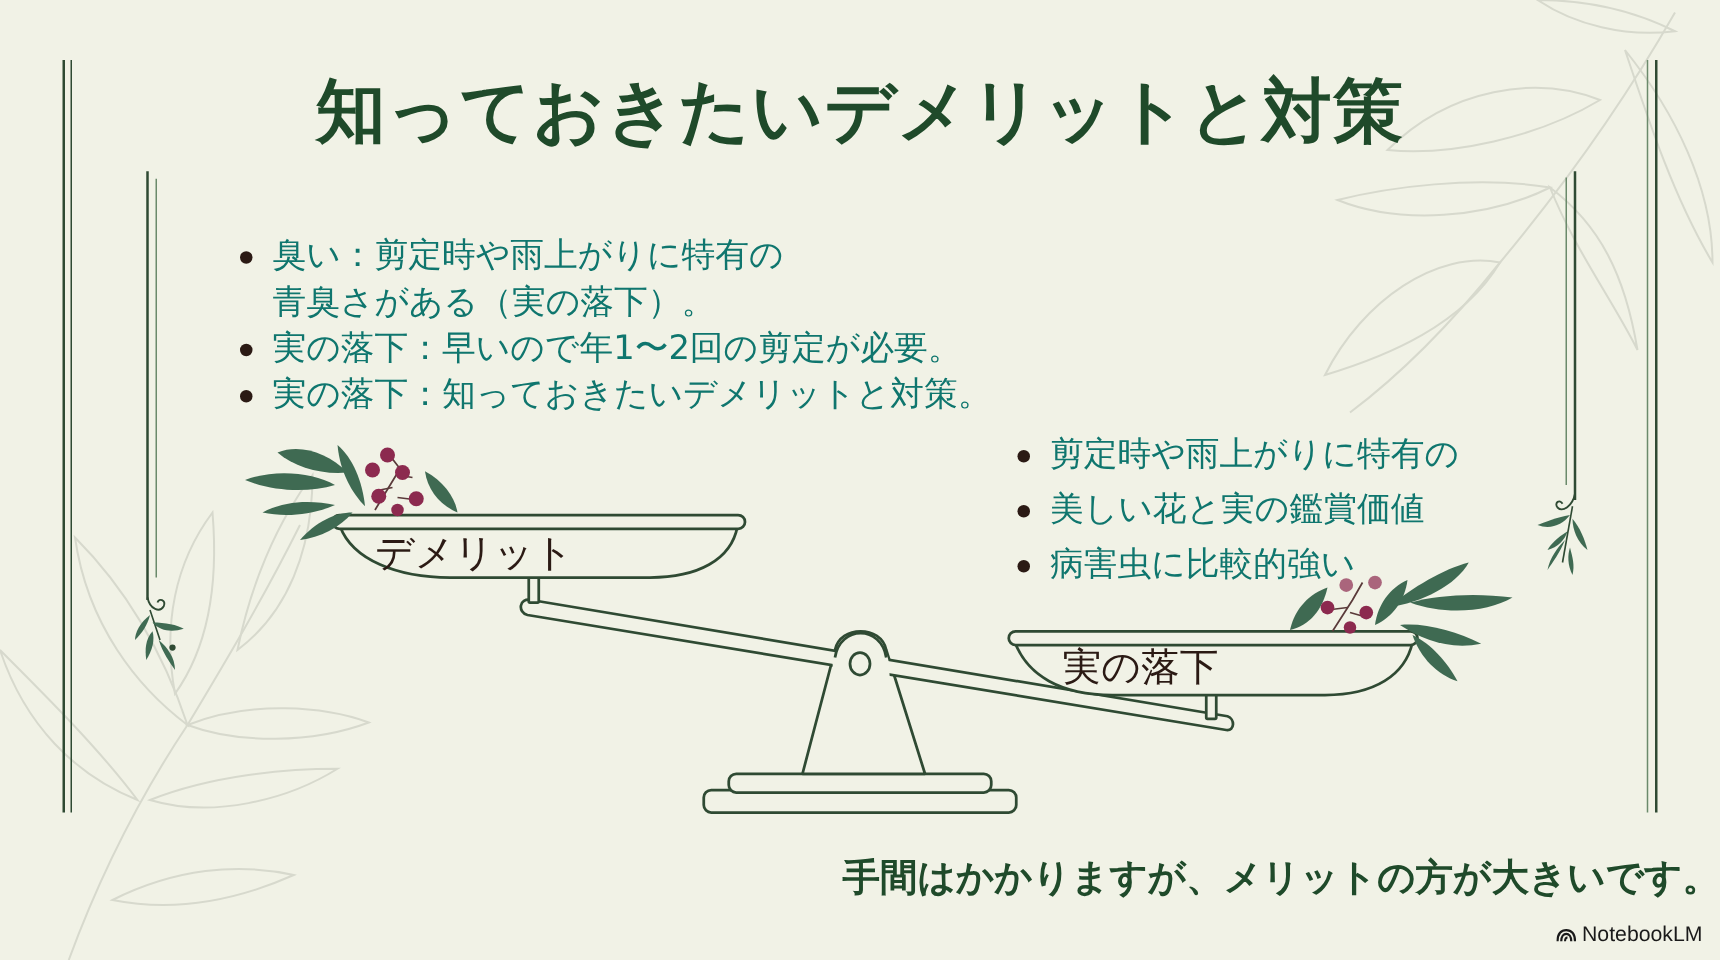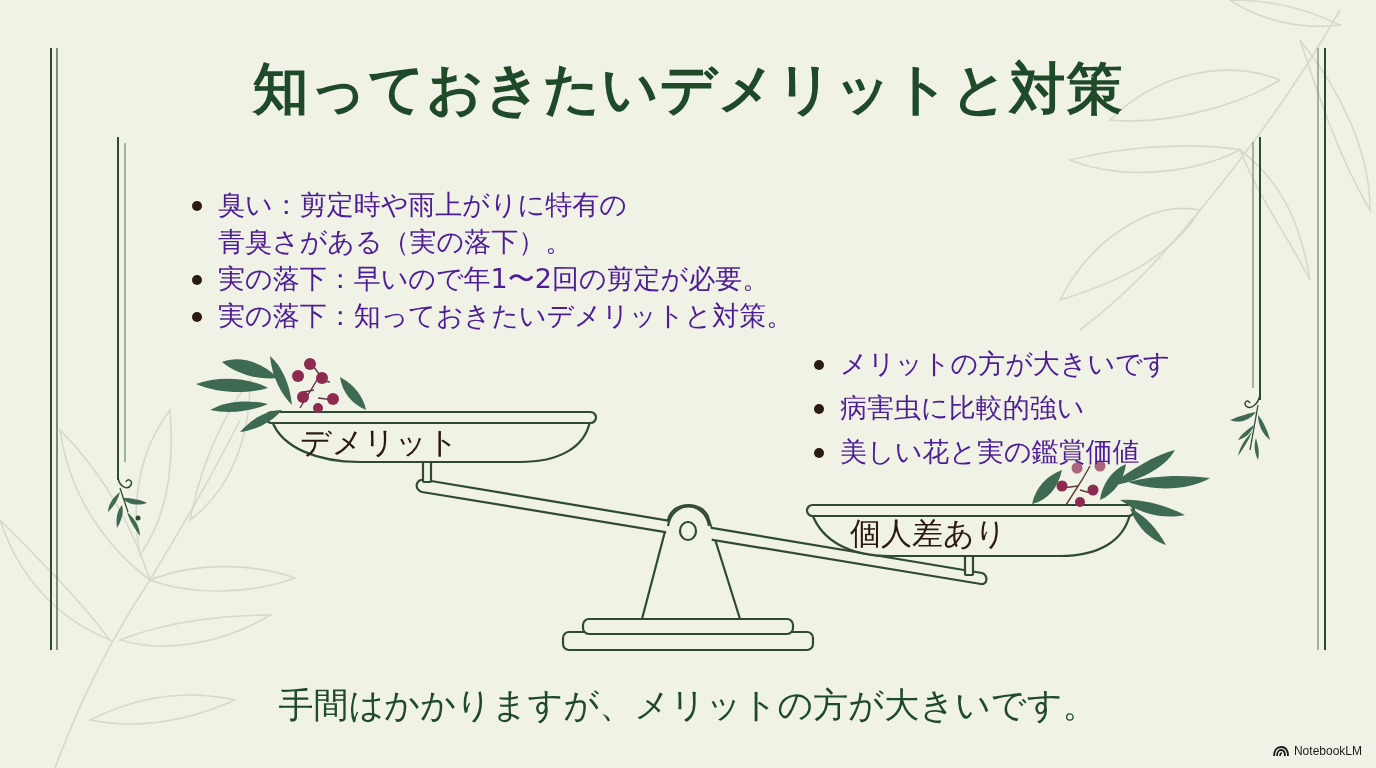--- a/index.html
+++ b/index.html
@@ -12,44 +12,44 @@
     .slide { position: absolute; inset: 0; }
     .bg-art { position: absolute; inset: 0; pointer-events: none; }
     .title {
       position: absolute; left: 0; right: 0; top: 52px;
       text-align: center;
       font-family: "DejaVu Serif", serif;
       font-weight: bold; font-size: 56px; letter-spacing: 1px;
       color: #1f4a2a;
       margin: 0;
     }
-    .bullets { position: absolute; list-style: none; margin: 0; padding: 0; color: #4c1d95; }
+    .bullets { position: absolute; list-style: none; margin: 0; padding: 0; color: #0f766e; }
     .bullets li { position: relative; padding-left: 30px; font-size: 27px; line-height: 37px; }
     .bullets li::before {
       content: ""; position: absolute; left: 4px; top: 15px;
       width: 10px; height: 10px; border-radius: 50%; background: #2b1a14;
     }
     .demerits { left: 188px; top: 186px; width: 620px; }
     .merits { left: 810px; top: 342px; width: 420px; }
     .merits li { line-height: 44px; font-size: 27px; }
     .merits li::before { top: 18px; }
     .pan-label {
       position: absolute; font-size: 31px; color: #2b1a14; 
     }
     .pan-left-label { left: 300px; top: 422px; width: 260px; }
     .pan-right-label { left: 850px; top: 513px; width: 240px; }
     .conclusion {
       position: absolute; left: 0; right: 0; top: 682px;
-      text-align: center; font-weight: normal; font-size: 35px;
+      text-align: right; font-weight: bold; font-size: 30px;
       color: #1f4a2a;
     }
     .brand {
       position: absolute; right: 14px; bottom: 10px;
       display: flex; align-items: center; gap: 5px;
-      font-family: "Liberation Sans", sans-serif; font-size: 12px; color: #1a1a1a;
+      font-family: "Liberation Sans", sans-serif; font-size: 17px; color: #1a1a1a;
     }
     .brand svg { display: block; }
   </style>
 </head>
 <body>
 
 <div class="slide">
 
   <svg class="bg-art" width="1376" height="768" viewBox="0 0 1376 768">
 
@@ -186,27 +186,27 @@
     </li>
     <li>
       <span>実の落下：早いので年1〜2回の剪定が必要。</span>
     </li>
     <li>
       <span>実の落下：知っておきたいデメリットと対策。</span>
     </li>
   </ul>
 
   <ul class="bullets merits">
-    <li>メリットの方が大きいです</li>
+    <li>剪定時や雨上がりに特有の</li>
+    <li>美しい花と実の鑑賞価値</li>
     <li>病害虫に比較的強い</li>
-    <li>美しい花と実の鑑賞価値</li>
   </ul>
 
   <div class="pan-label pan-left-label">デメリット</div>
-  <div class="pan-label pan-right-label">個人差あり</div>
+  <div class="pan-label pan-right-label">実の落下</div>
 
   <div class="conclusion">手間はかかりますが、メリットの方が大きいです。</div>
 
   <div class="brand">
     <svg width="16" height="12" viewBox="0 0 16 12">
       <path d="M1 11 C1 5 4 2 8 2 C12 2 15 5 15 11" fill="none" stroke="#1a1a1a" stroke-width="1.8"></path>
       <path d="M4 11 C4 7 6 5 8 5 C10 5 12 7 12 11" fill="none" stroke="#1a1a1a" stroke-width="1.8"></path>
       <path d="M7 11 C7 9 8 8 9 8" fill="none" stroke="#1a1a1a" stroke-width="1.6"></path>
     </svg>
     <span>NotebookLM</span>

